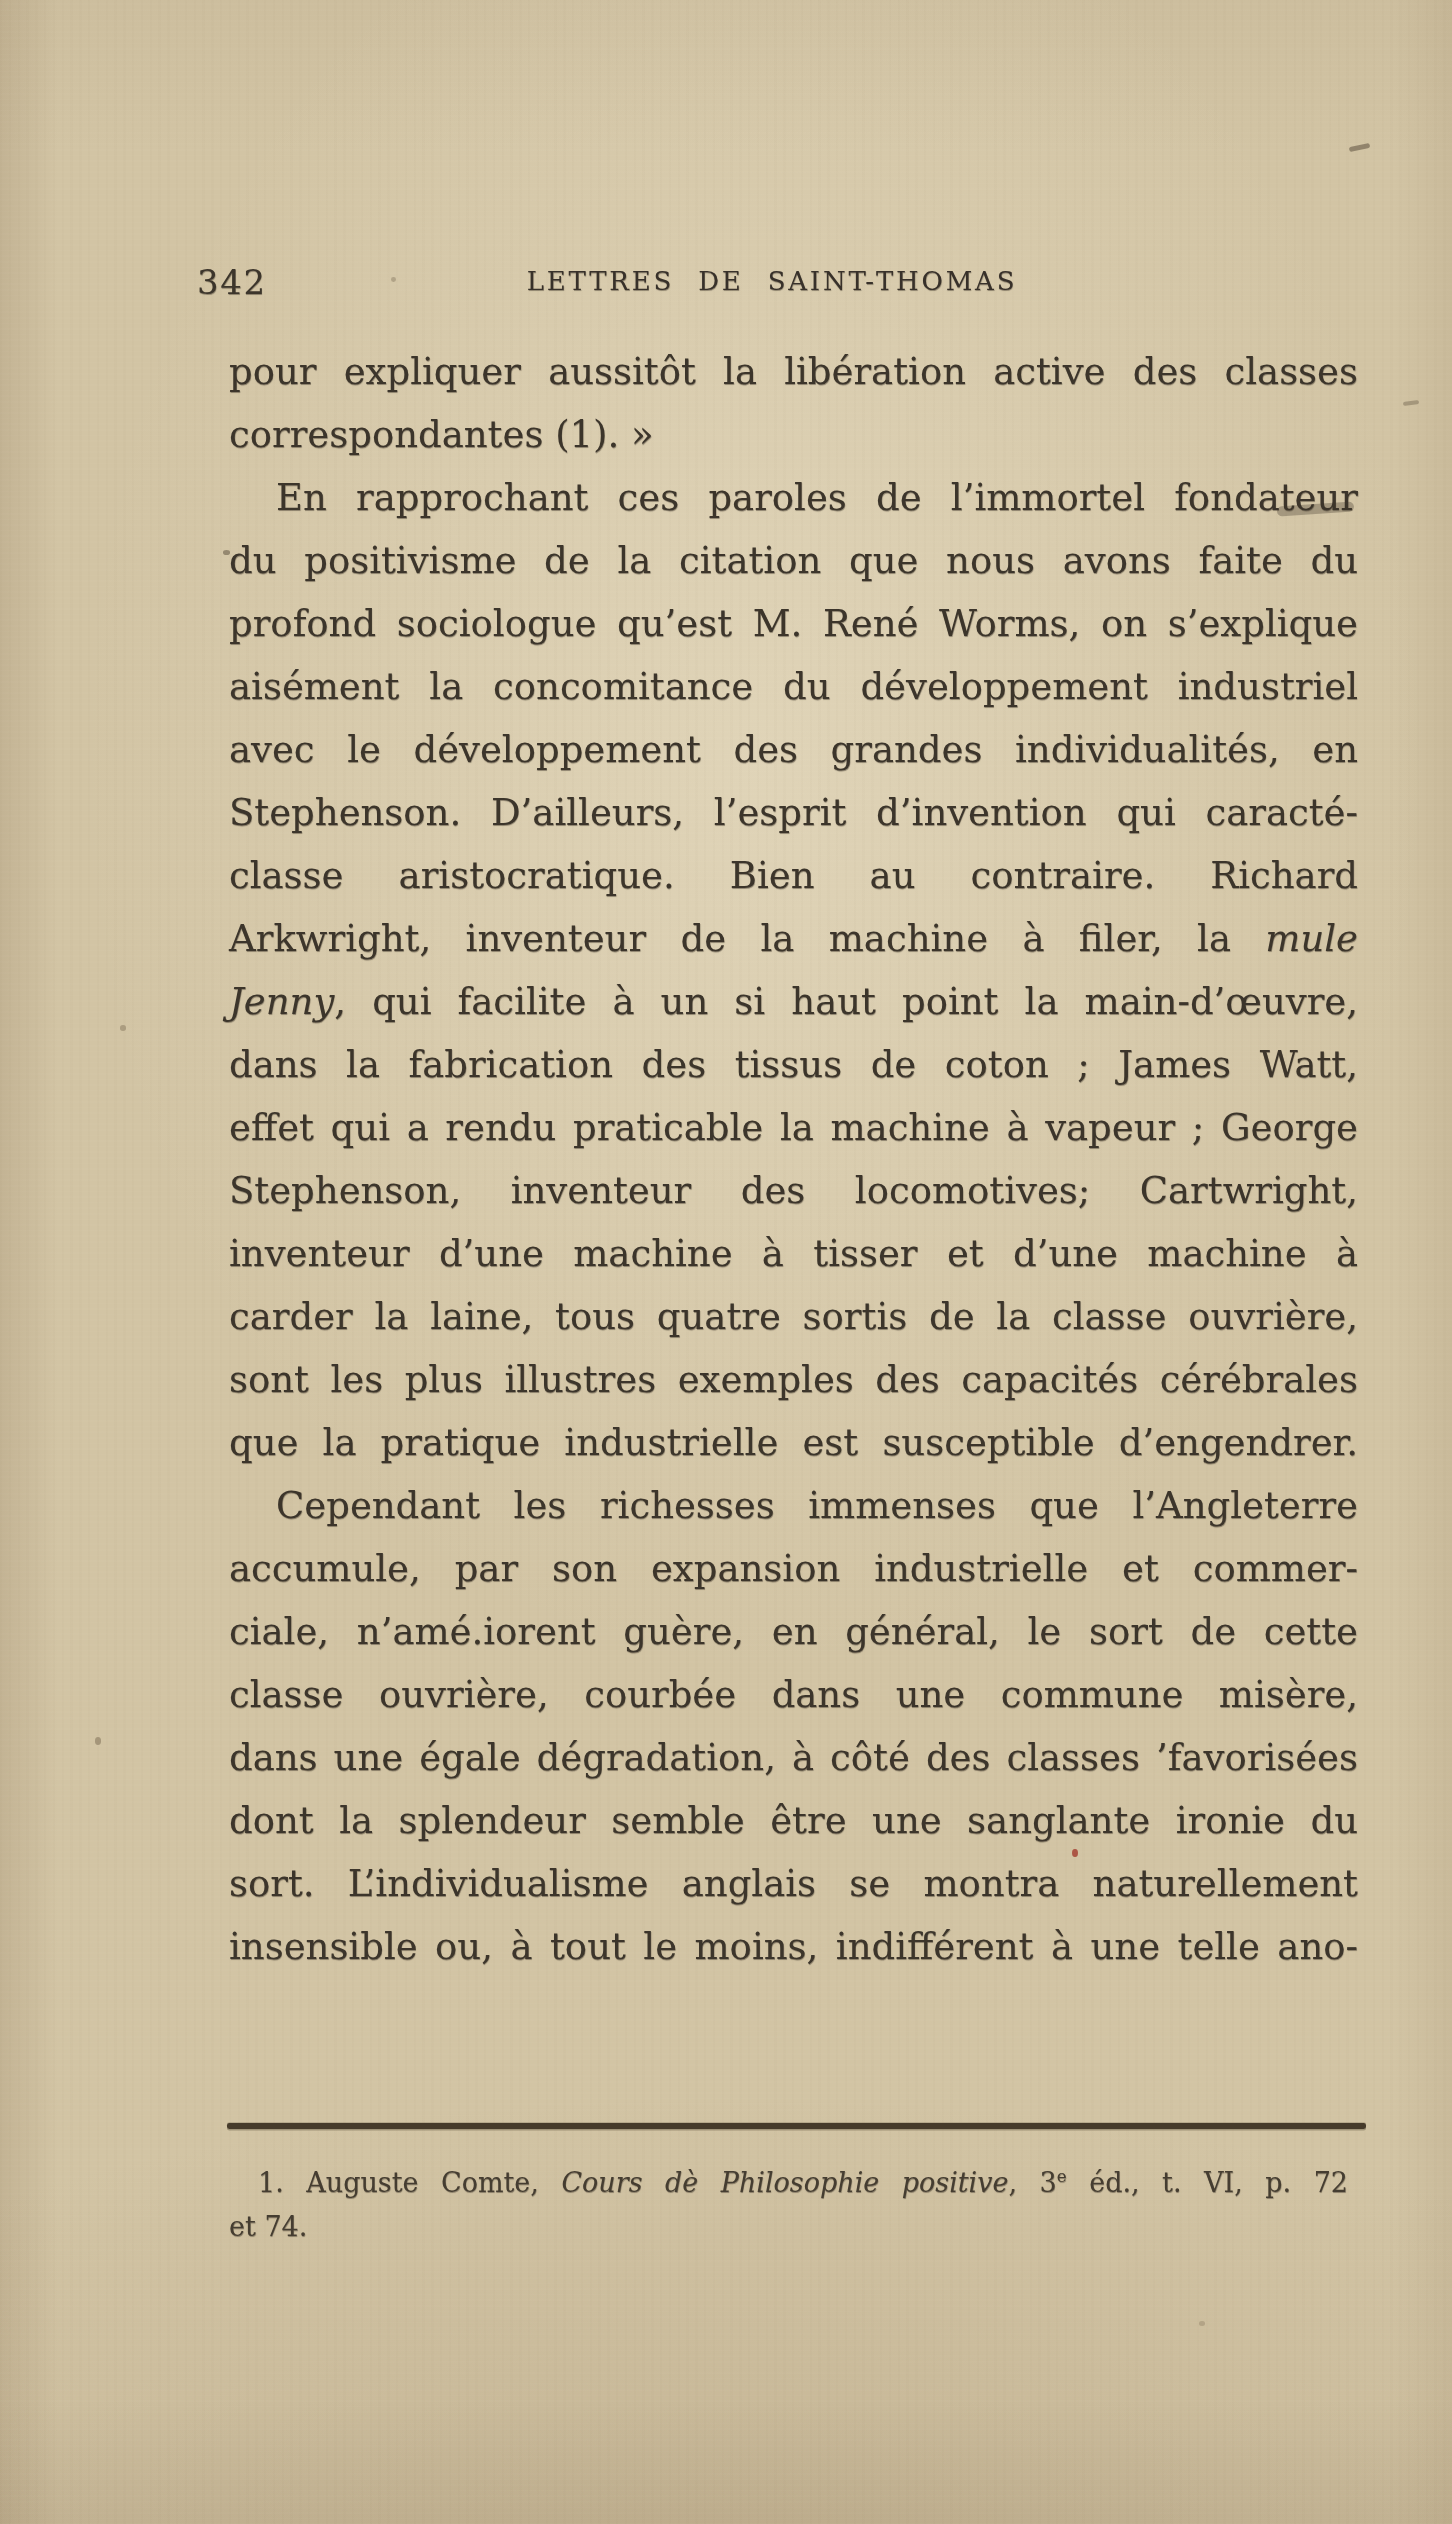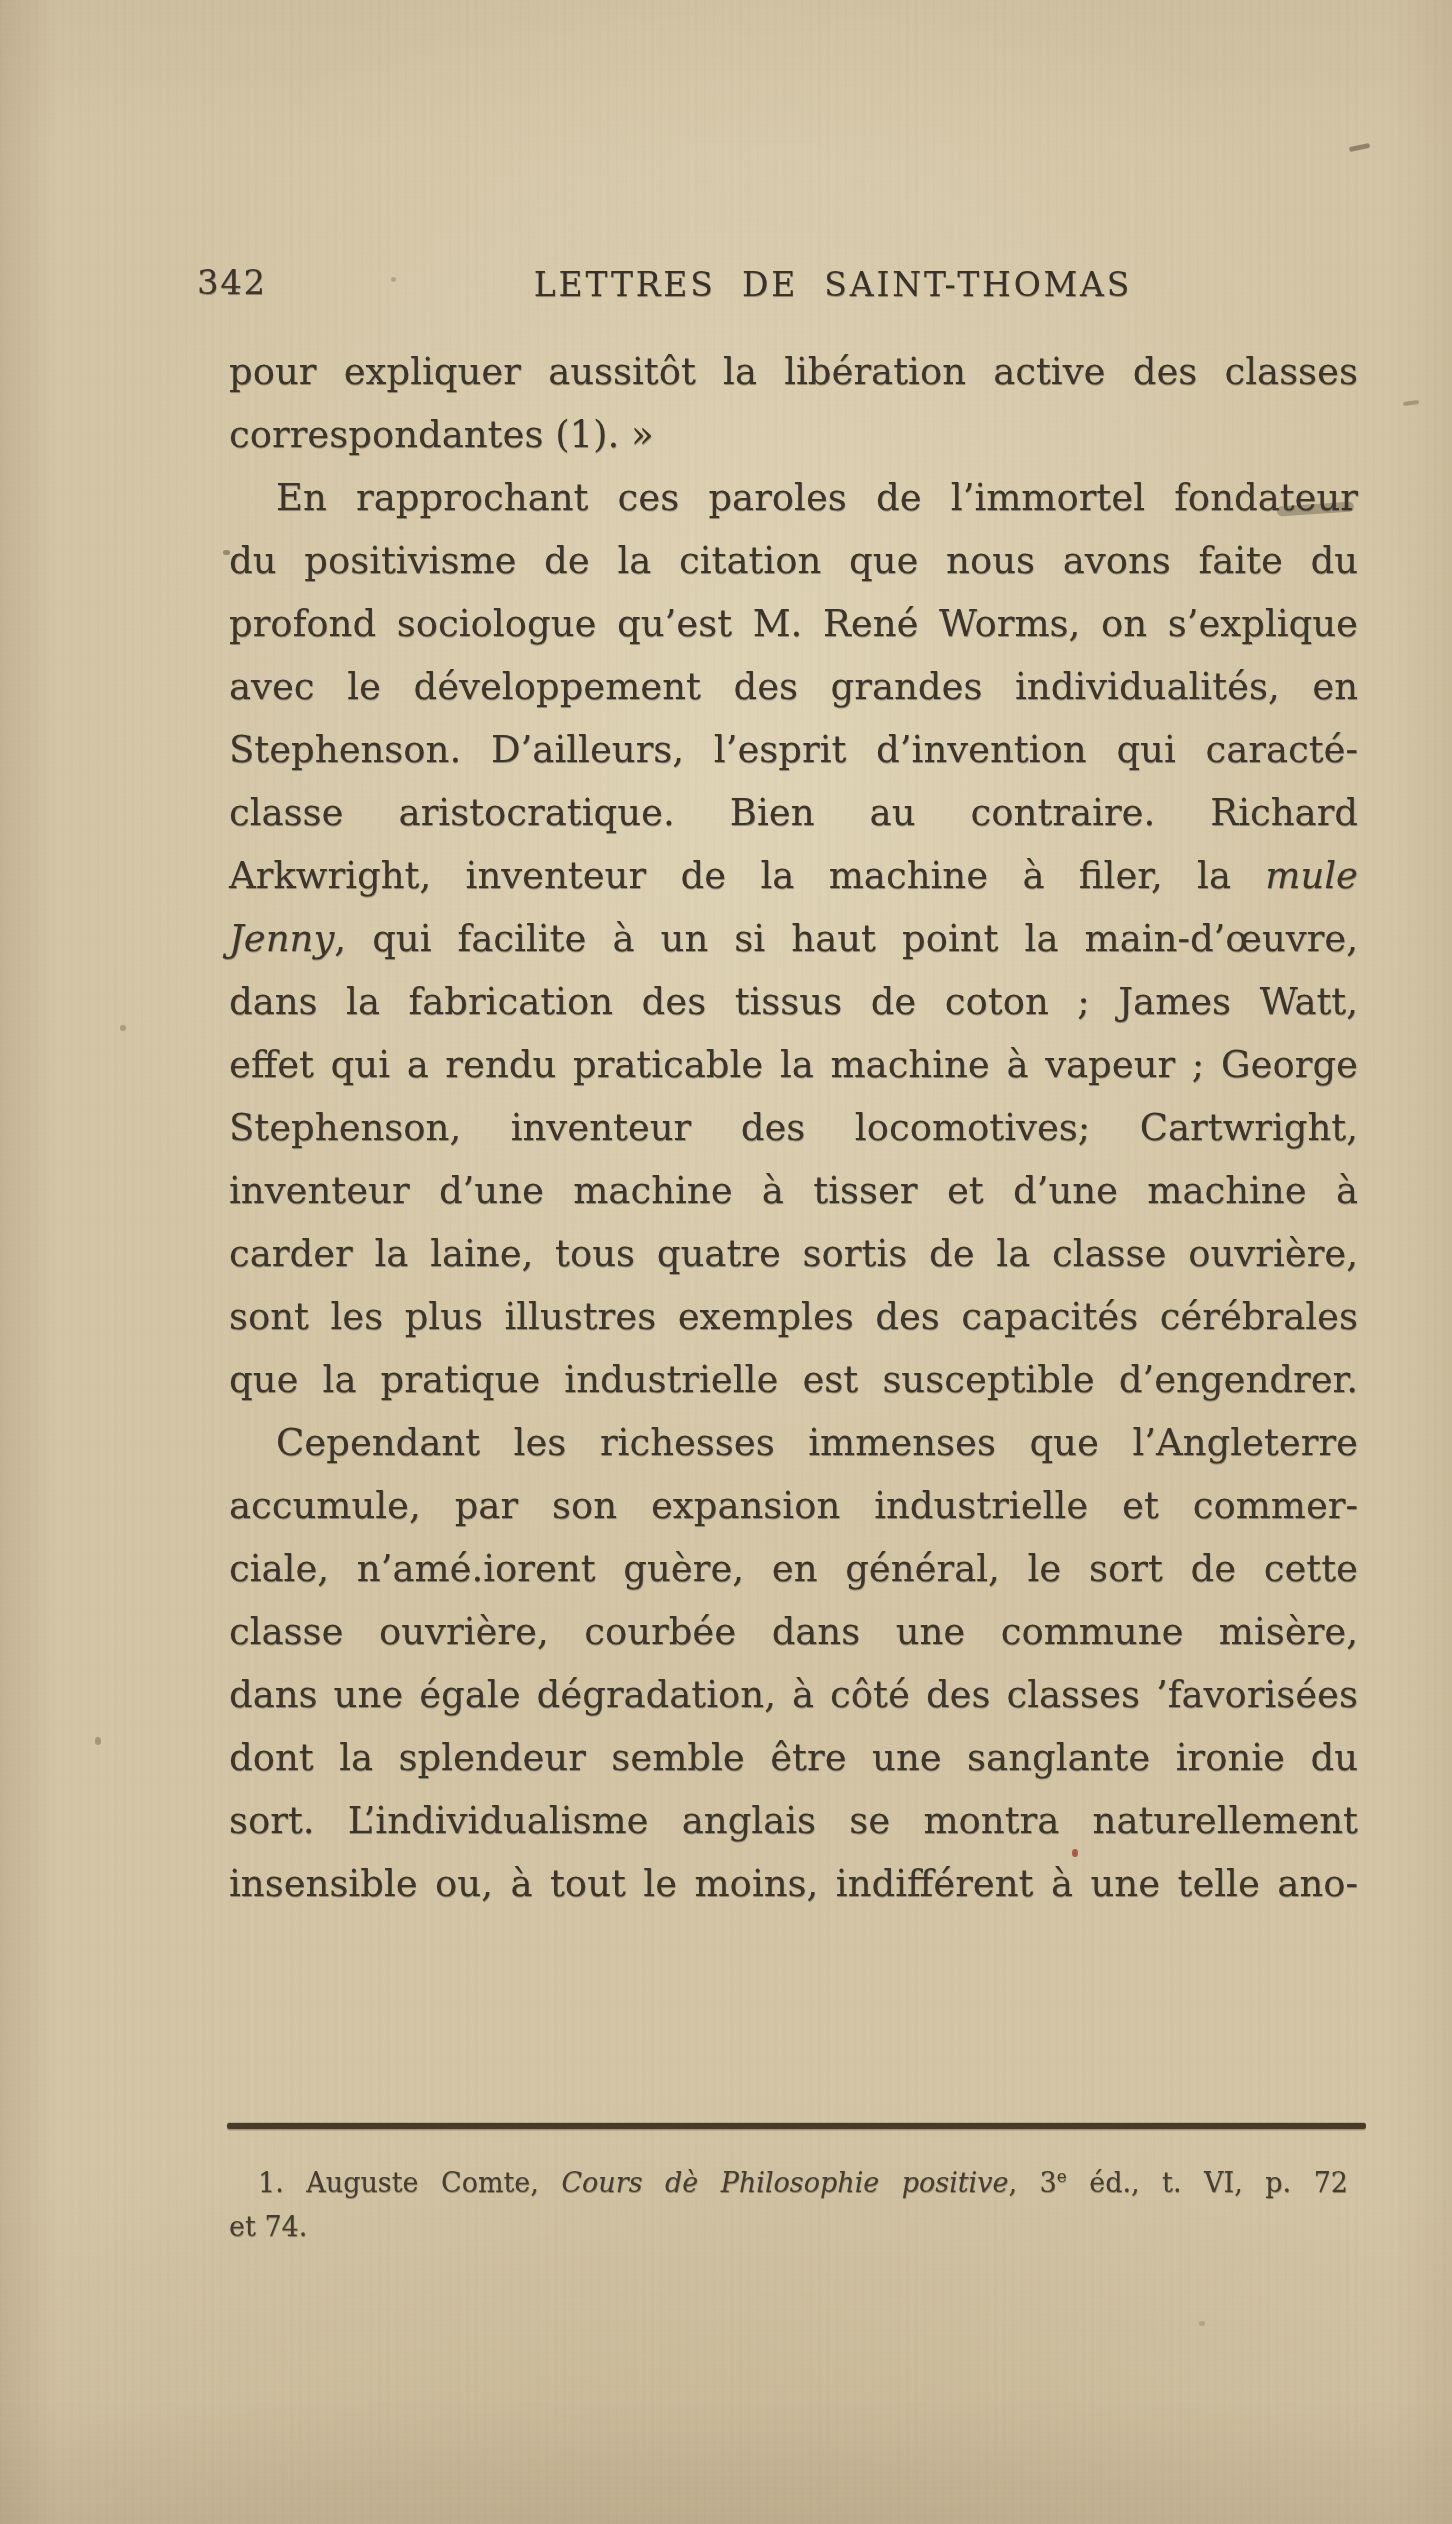--- a/index.html
+++ b/index.html
@@ -22,22 +22,22 @@
     background:
       repeating-linear-gradient(90deg, rgba(120,100,70,0.025) 0 2.4px, rgba(0,0,0,0) 2.4px 8.8px),
       repeating-linear-gradient(0deg, rgba(255,248,230,0.02) 0 1.6px, rgba(0,0,0,0) 1.6px 5.6px);
   }
   .ink{ text-shadow:0.4px 0.6px 0.7px rgba(56,47,36,0.45); }
   .page-number{
     position:absolute;left:197px;top:265px;
     font-size:34px;line-height:1;letter-spacing:1.6px;
   }
   .running-title{
-    position:absolute;top:268px;left:833px;transform:translateX(-50%);
-    font-size:33px;line-height:1;letter-spacing:2.8px;word-spacing:13px;
+    position:absolute;top:268px;left:772px;transform:translateX(-50%);
+    font-size:26px;line-height:1;letter-spacing:2.8px;word-spacing:13px;
     white-space:nowrap;color:#38312a;
   }
   .body-text{
     position:absolute;left:229px;top:340px;width:1129px;
     font-size:37px;line-height:63px;
   }
   .body-text .line{
     text-align:justify;text-align-last:justify;
     white-space:normal;height:63px;overflow:visible;
   }
@@ -69,20 +69,21 @@
   <div class="page-number ink">342</div>
 
   <div class="running-title ink">LETTRES DE SAINT-THOMAS</div>
 
   <div class="body-text ink" id="body-text">
       <div class="line"><span>pour expliquer aussitôt la libération active des classes</span></div>
       <div class="line no-just"><span>correspondantes (1). »</span></div>
       <div class="line indent"><span>En rapprochant ces paroles de l’immortel fondateur</span></div>
       <div class="line"><span>du positivisme de la citation que nous avons faite du</span></div>
       <div class="line"><span>profond sociologue qu’est M. René Worms, on s’explique</span></div>
+      <div class="line"><span>aisément la concomitance du développement industriel</span></div>
       <div class="line"><span>avec le développement des grandes individualités, en</span></div>
       <div class="line"><span>Stephenson. D’ailleurs, l’esprit d’invention qui caracté-</span></div>
       <div class="line"><span>classe aristocratique. Bien au contraire. Richard</span></div>
       <div class="line"><span>Arkwright, inventeur de la machine à filer, la </span><i>mule</i></div>
       <div class="line"><i>Jenny</i><span>, qui facilite à un si haut point la main-d’œuvre,</span></div>
       <div class="line"><span>dans la fabrication des tissus de coton ; James Watt,</span></div>
       <div class="line"><span>effet qui a rendu praticable la machine à vapeur ; George</span></div>
       <div class="line"><span>Stephenson, inventeur des locomotives; Cartwright,</span></div>
       <div class="line"><span>inventeur d’une machine à tisser et d’une machine à</span></div>
       <div class="line"><span>carder la laine, tous quatre sortis de la classe ouvrière,</span></div>

